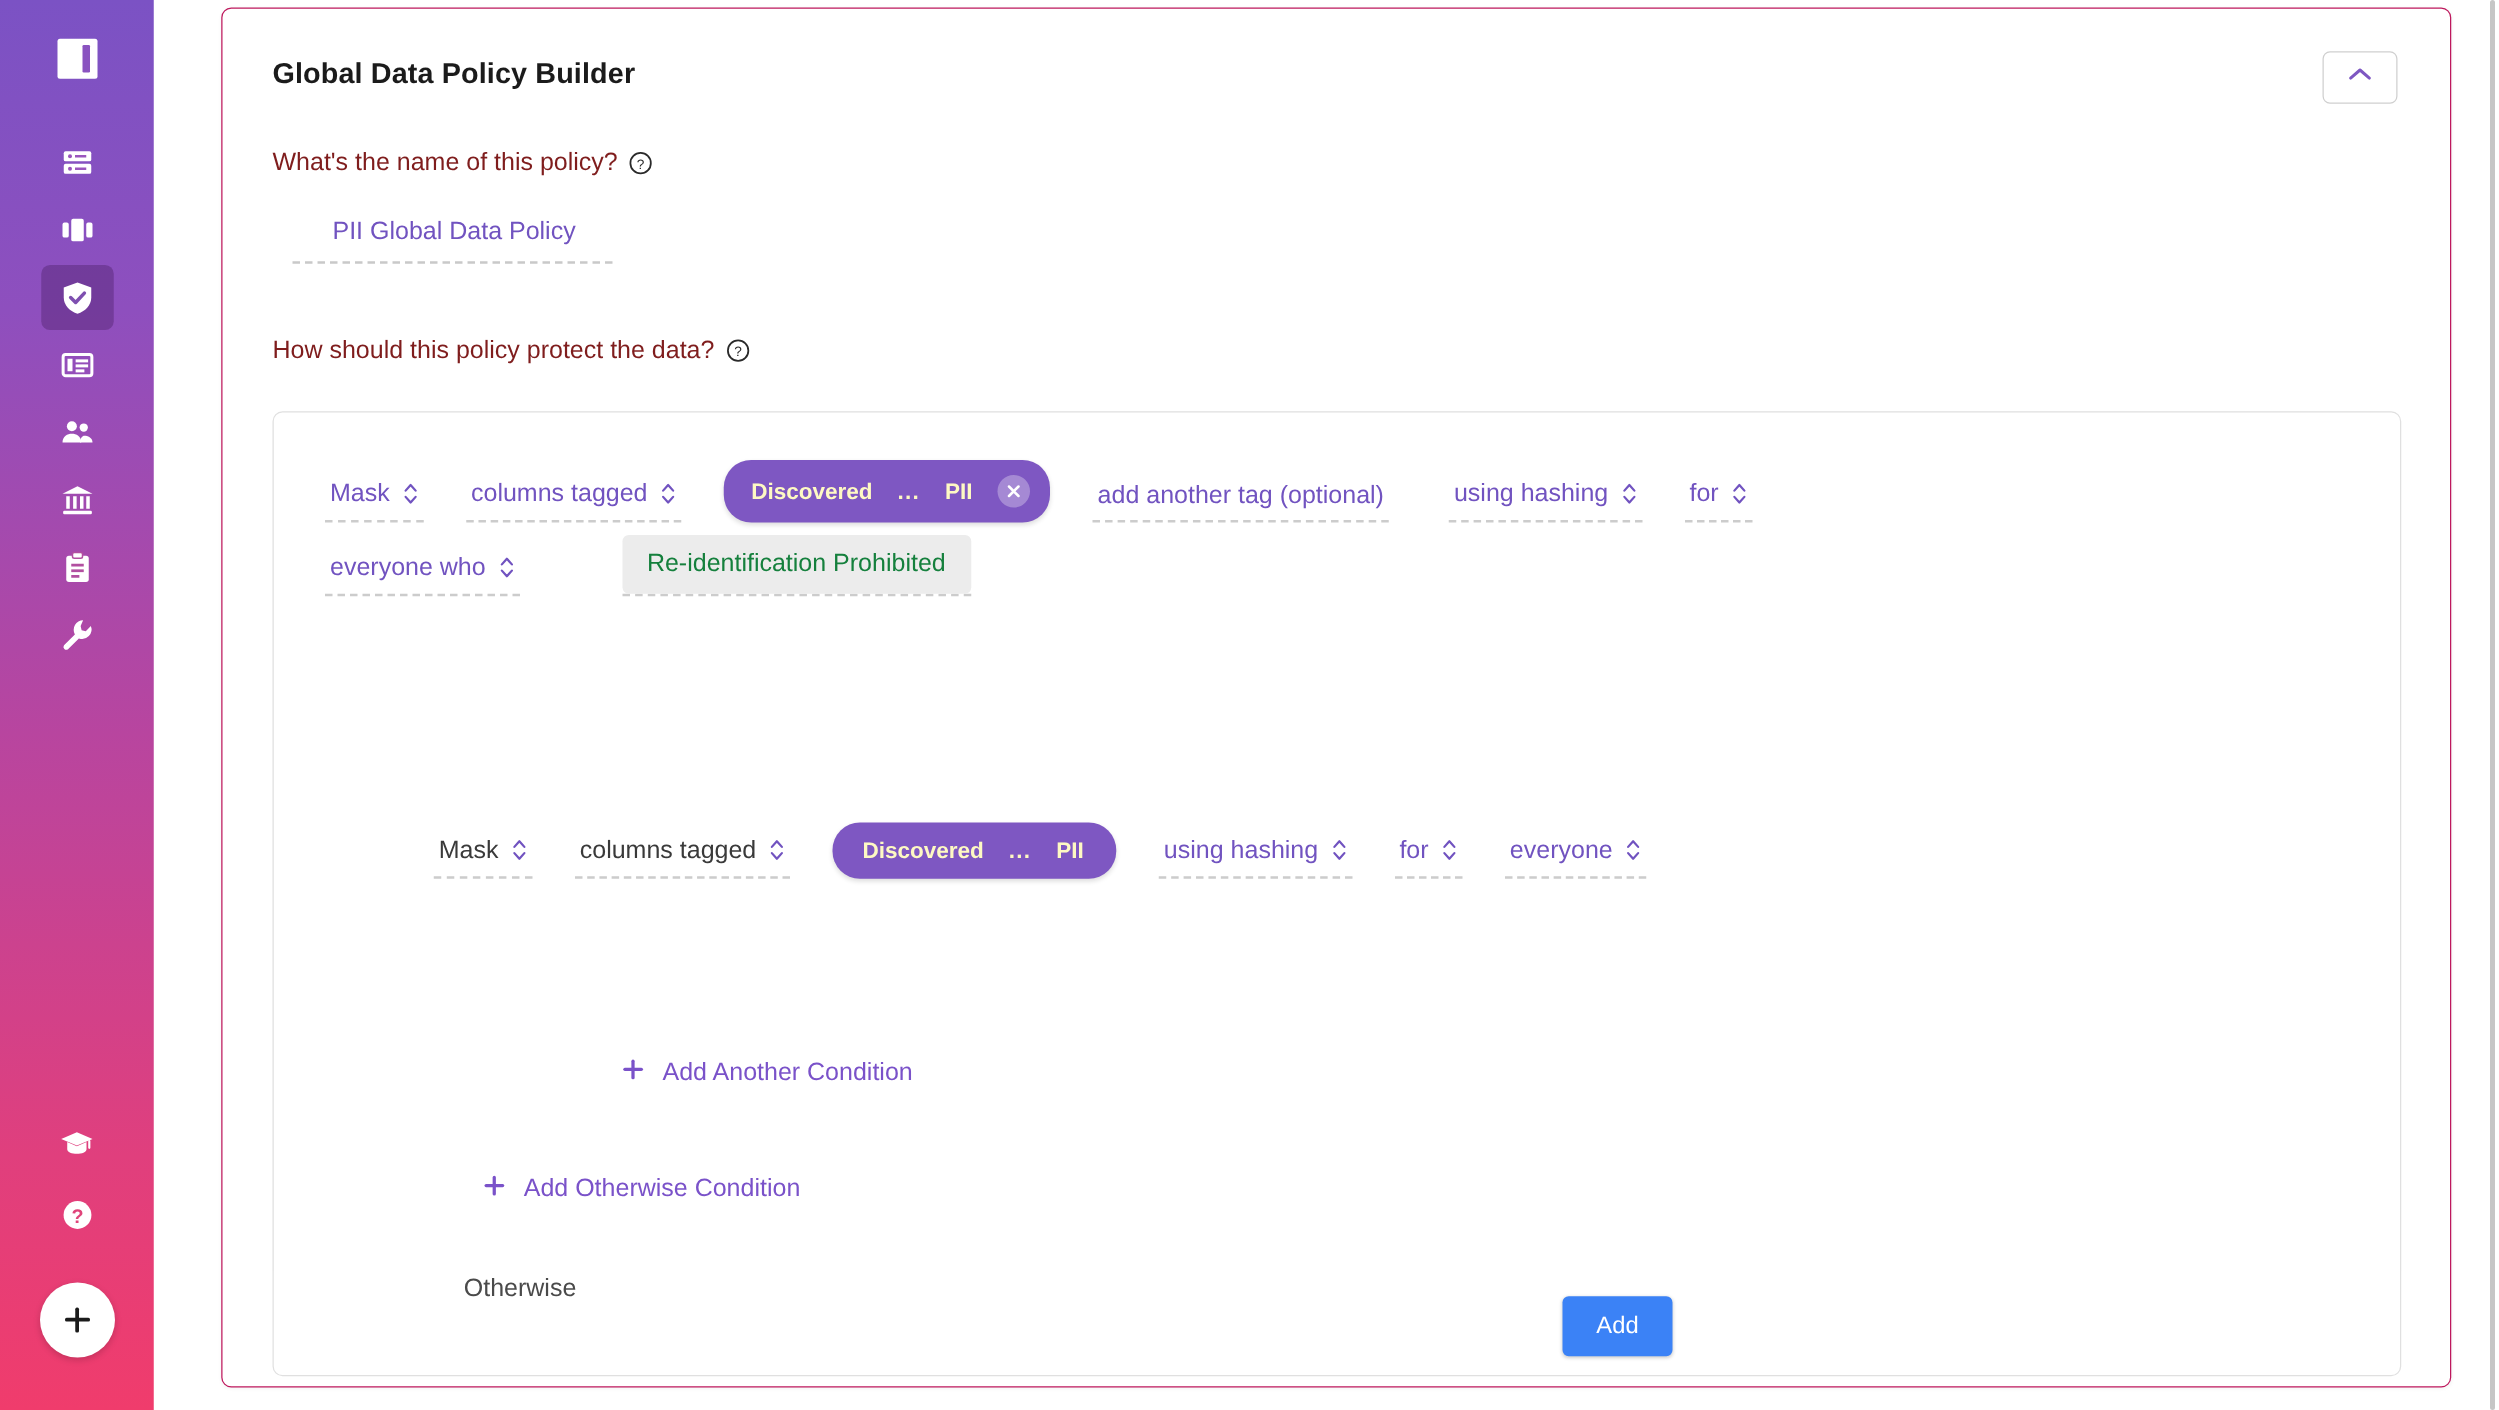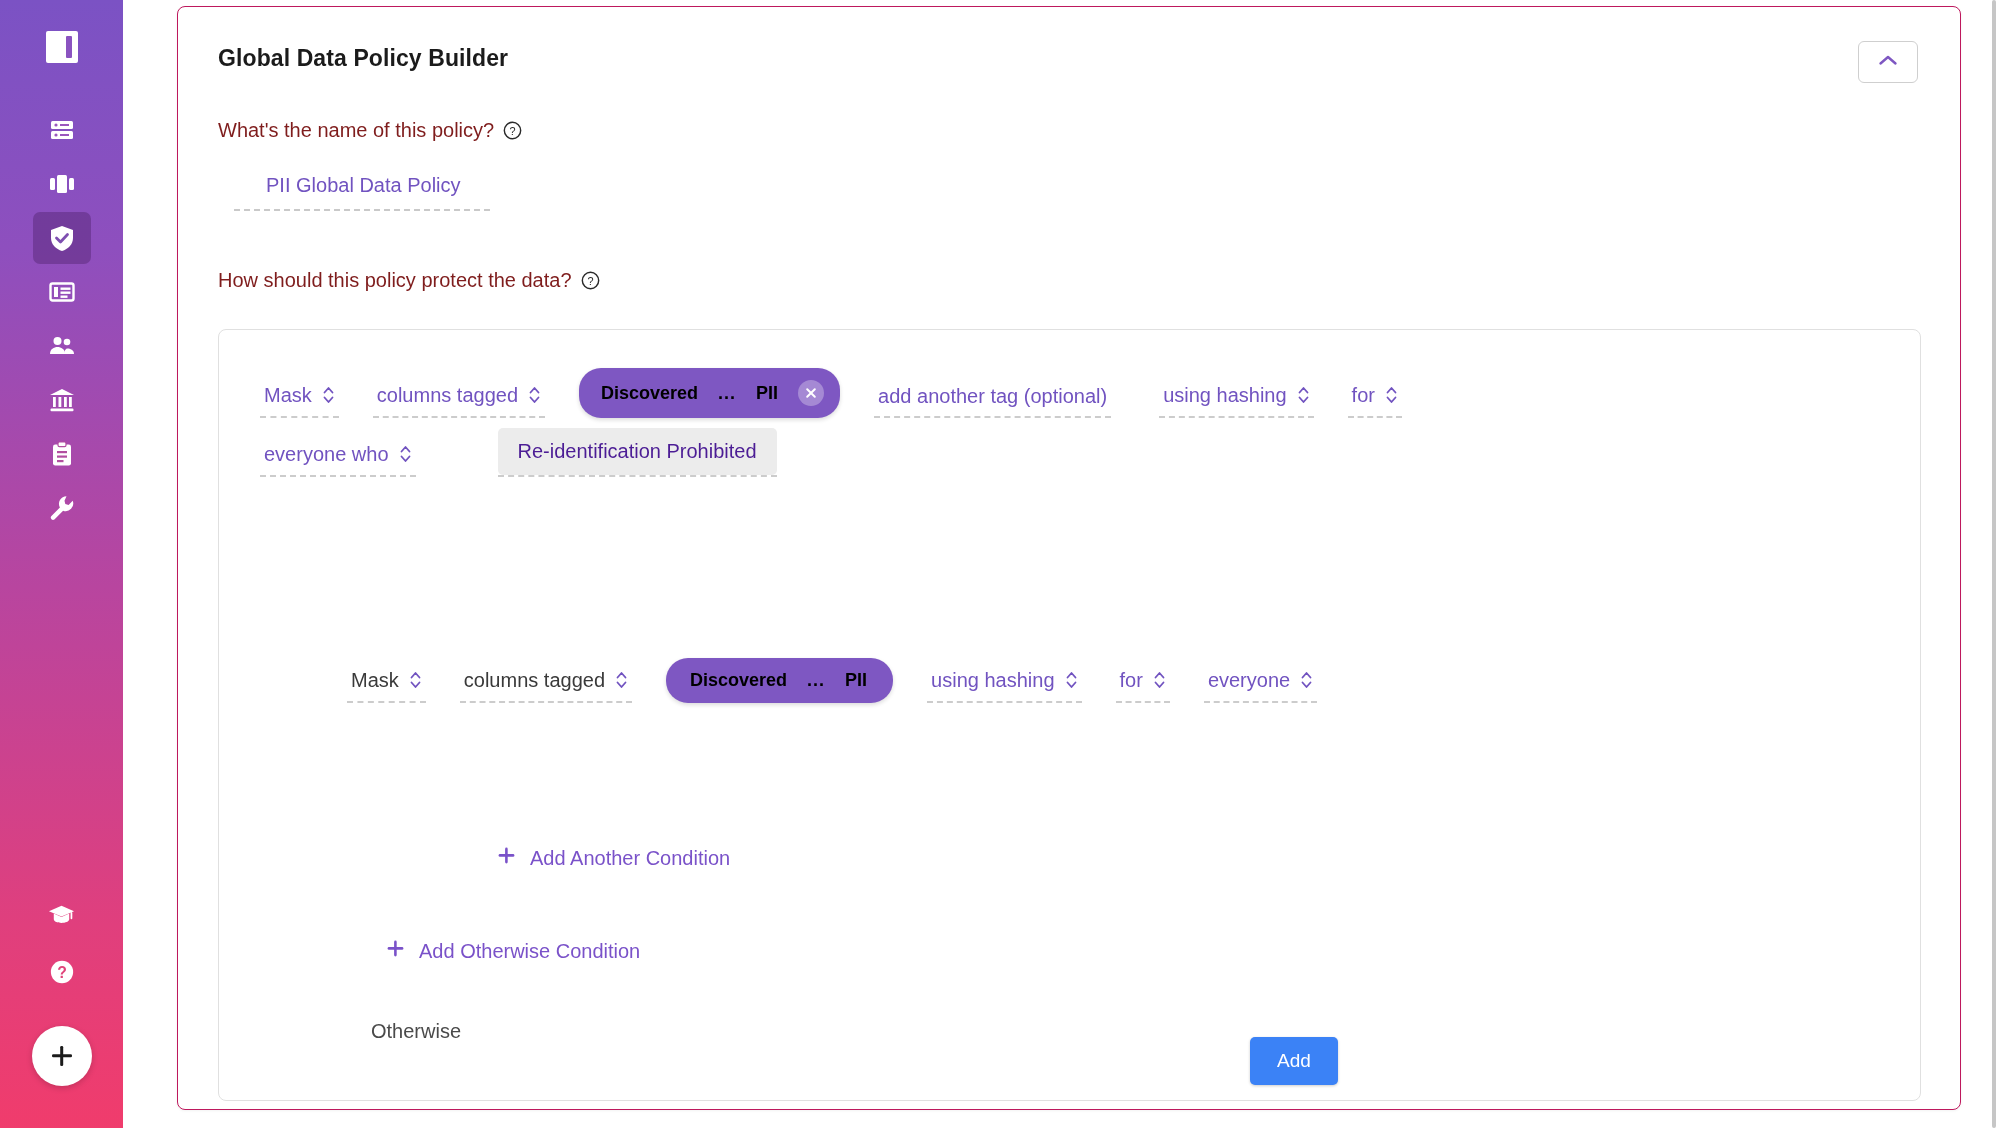--- a/index.html
+++ b/index.html
@@ -162,21 +162,21 @@
   }
   .gap-m { width: 34px; }
   .gap-l { width: 48px; }
 
   
   .tag-pill {
     display: inline-flex;
     align-items: center;
     gap: 20px;
     background: #7e57c2;
-    color: #000000;
+    color: #fef9c3;
     border-radius: 22px;
     padding: 12px 16px 12px 22px;
     font-size: 18px;
     font-weight: bold;
     box-shadow: 0 2px 4px rgba(0,0,0,0.14);
     white-space: nowrap;
     cursor: pointer;
   }
   .tag-pill.no-x { padding: 12px 26px 12px 24px; }
   .tag-ellipsis { font-weight: bold; letter-spacing: 1px; }
@@ -190,21 +190,21 @@
   }
 
   
   .gray-chip {
     display: inline-flex;
     align-items: center;
     background: #ececec;
     border-radius: 5px;
     padding: 12px 20px;
     font-size: 20px;
-    color: #4c1d95;
+    color: #15803d;
     white-space: nowrap;
     cursor: pointer;
   }
   .chip-wrap {
     display: inline-flex;
     flex-direction: column;
     border-bottom: 2px dashed #cccccc;
   }
 
   

